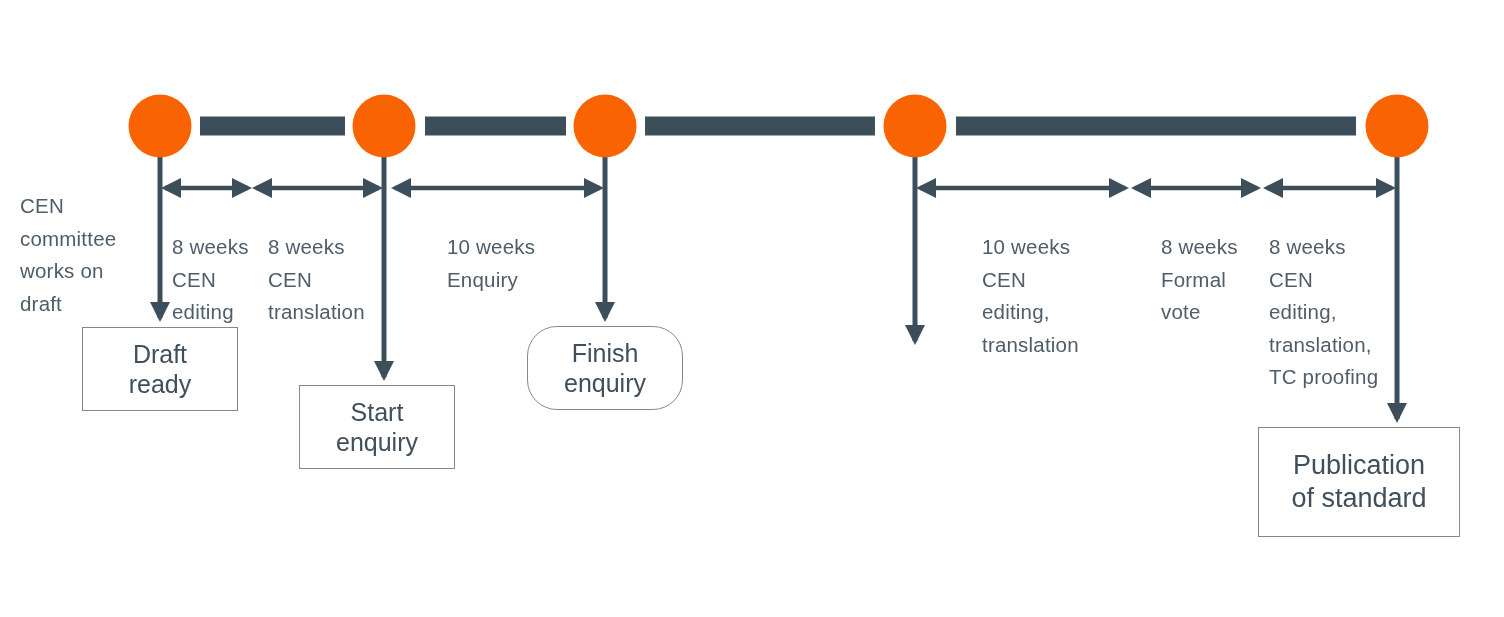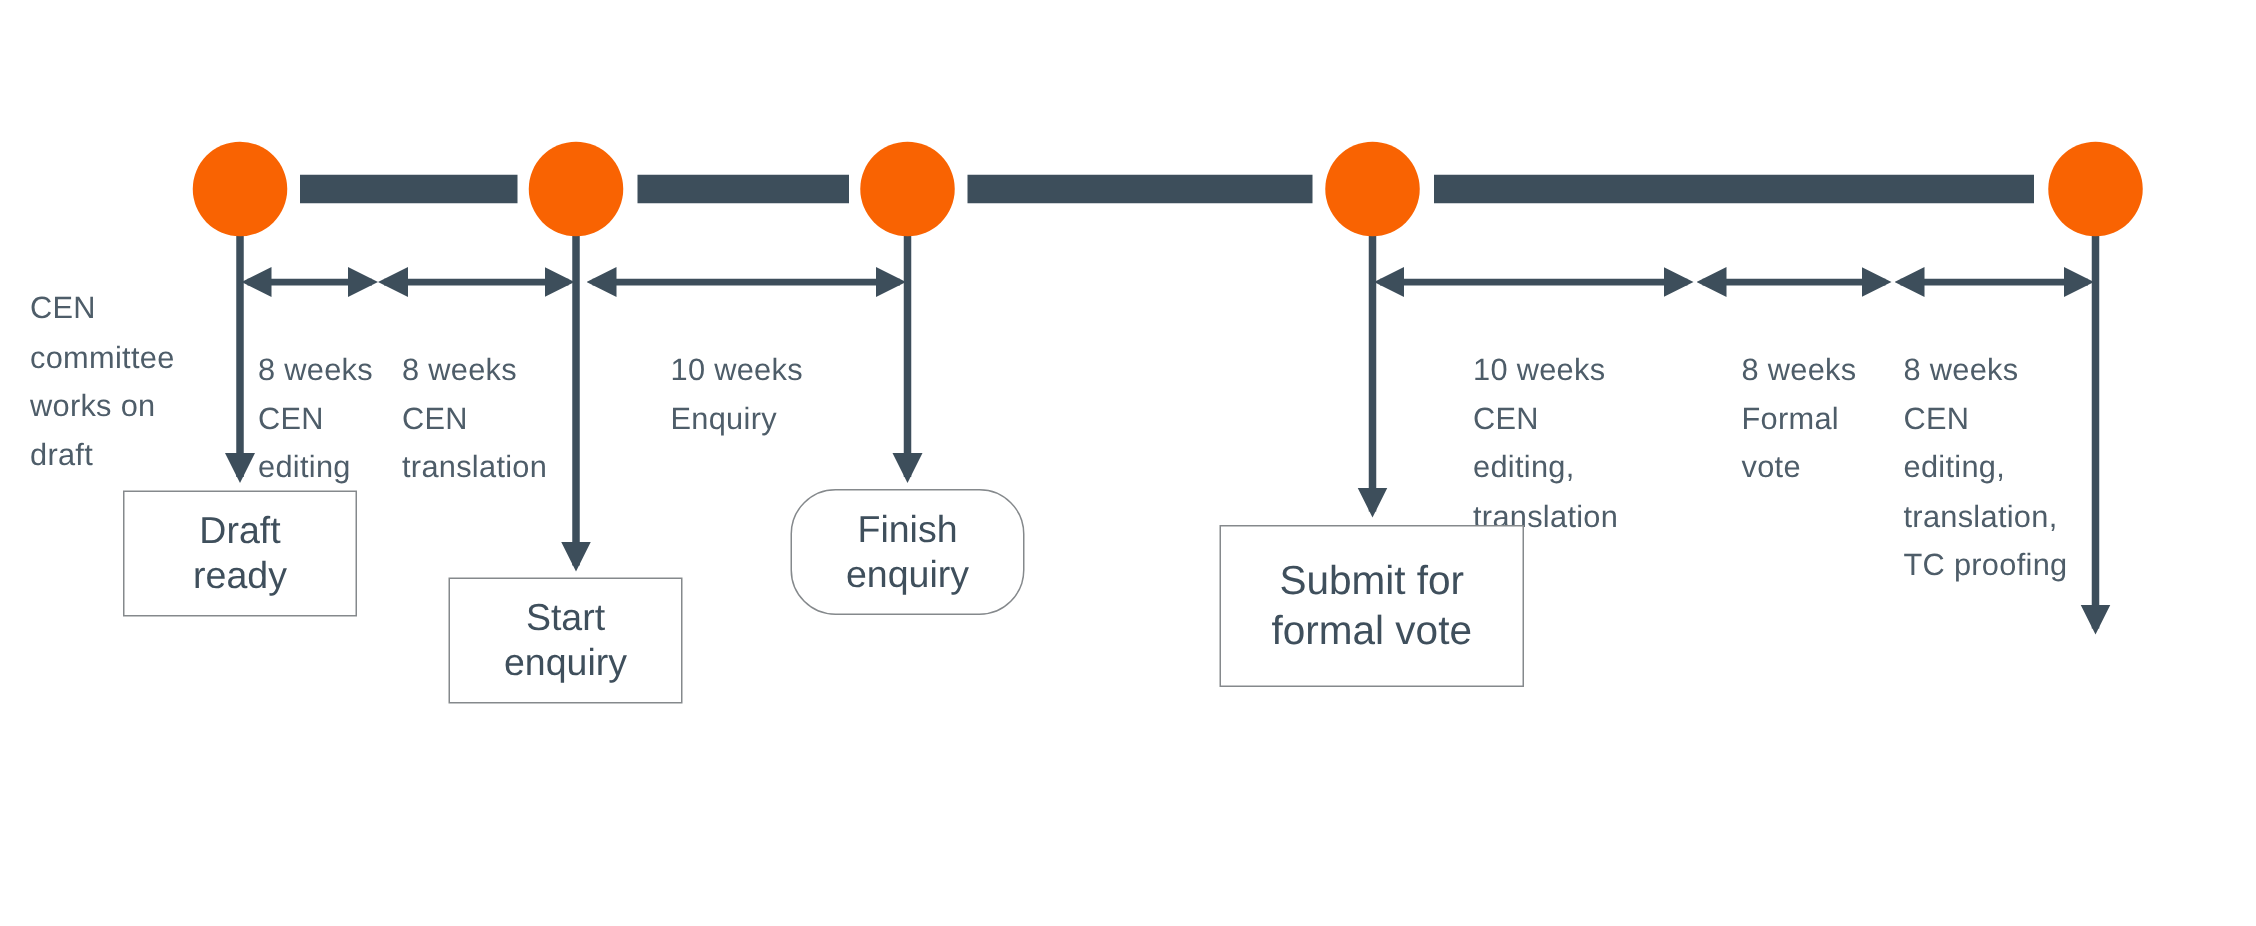--- a/index.html
+++ b/index.html
@@ -90,16 +90,16 @@
 editing,
 translation,
 TC proofing</div>
 
   <div class="box box-sm" style="left:82px;top:327px;">Draft
 ready</div>
   <div class="box box-sm" style="left:299px;top:385px;">Start
 enquiry</div>
   <div class="box box-sm" style="left:527px;top:326px;border-radius:30px;">Finish
 enquiry</div>
-  <div class="box box-lg" style="left:813px;top:350px;width:203px;height:108px;">Submit for
-formal vote</div>
+  <div class="box box-lg" style="left:1258px;top:427px;width:202px;height:110px;">Publication
+of standard</div>
 
 </div>
 
 </body></html>

